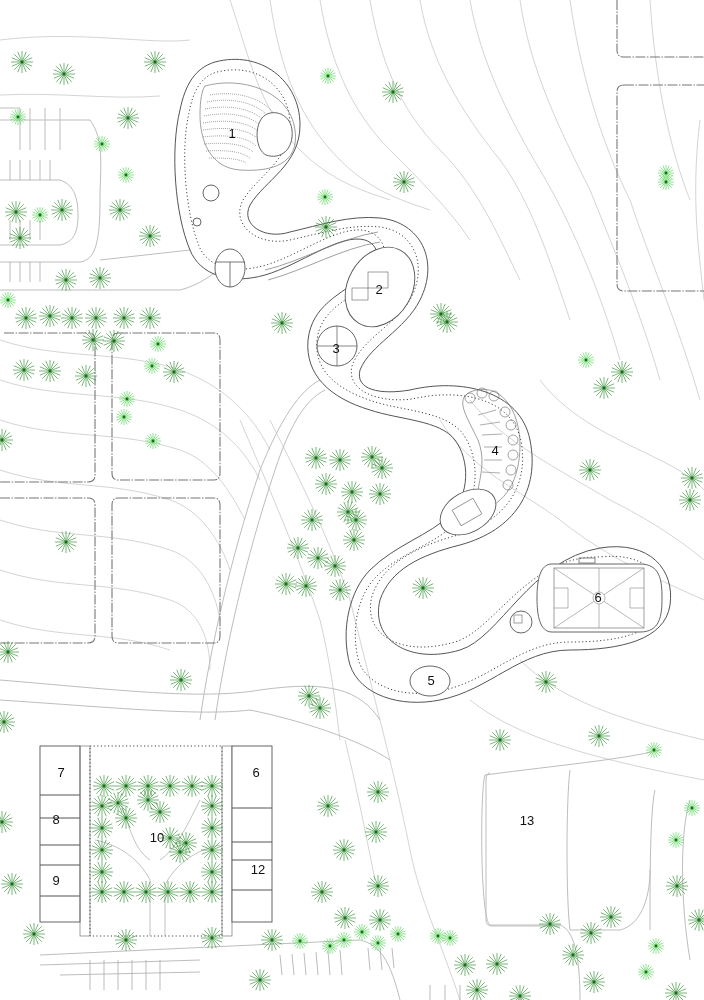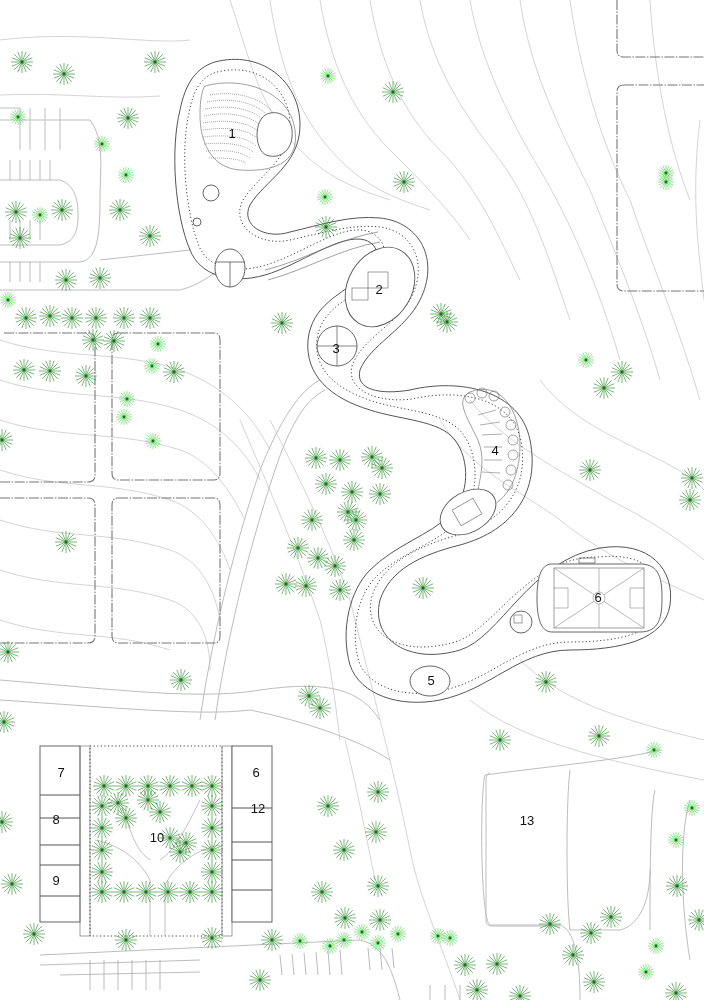--- a/index.html
+++ b/index.html
@@ -1812,15 +1812,15 @@
     <span class="lbl" style="left: 379px; top: 289px; color: rgb(17, 17, 17);">2</span>
     <span class="lbl" style="left: 336px; top: 348px; color: rgb(17, 17, 17);">3</span>
     <span class="lbl" style="left: 495px; top: 450px; color: rgb(17, 17, 17);">4</span>
     <span class="lbl" style="left: 431px; top: 680px; color: rgb(17, 17, 17);">5</span>
     <span class="lbl" style="left: 598px; top: 597px; color: rgb(17, 17, 17);">6</span>
     <span class="lbl" style="left: 61px; top: 772px; color: rgb(17, 17, 17);">7</span>
     <span class="lbl" style="left: 56px; top: 819px; color: rgb(17, 17, 17);">8</span>
     <span class="lbl" style="left: 56px; top: 880px; color: rgb(17, 17, 17);">9</span>
     <span class="lbl" style="left: 157px; top: 837px; color: rgb(17, 17, 17);">10</span>
     <span class="lbl" style="left: 256px; top: 772px; color: rgb(17, 17, 17);">6</span>
-    <span class="lbl" style="left: 258px; top: 808px; color: rgb(17, 17, 17);">12</span>
+    <span class="lbl" style="left: 258px; top: 869px; color: rgb(17, 17, 17);">12</span>
     <span class="lbl" style="left: 527px; top: 820px; color: rgb(17, 17, 17);">13</span>
   </div>
 
 </body></html>

